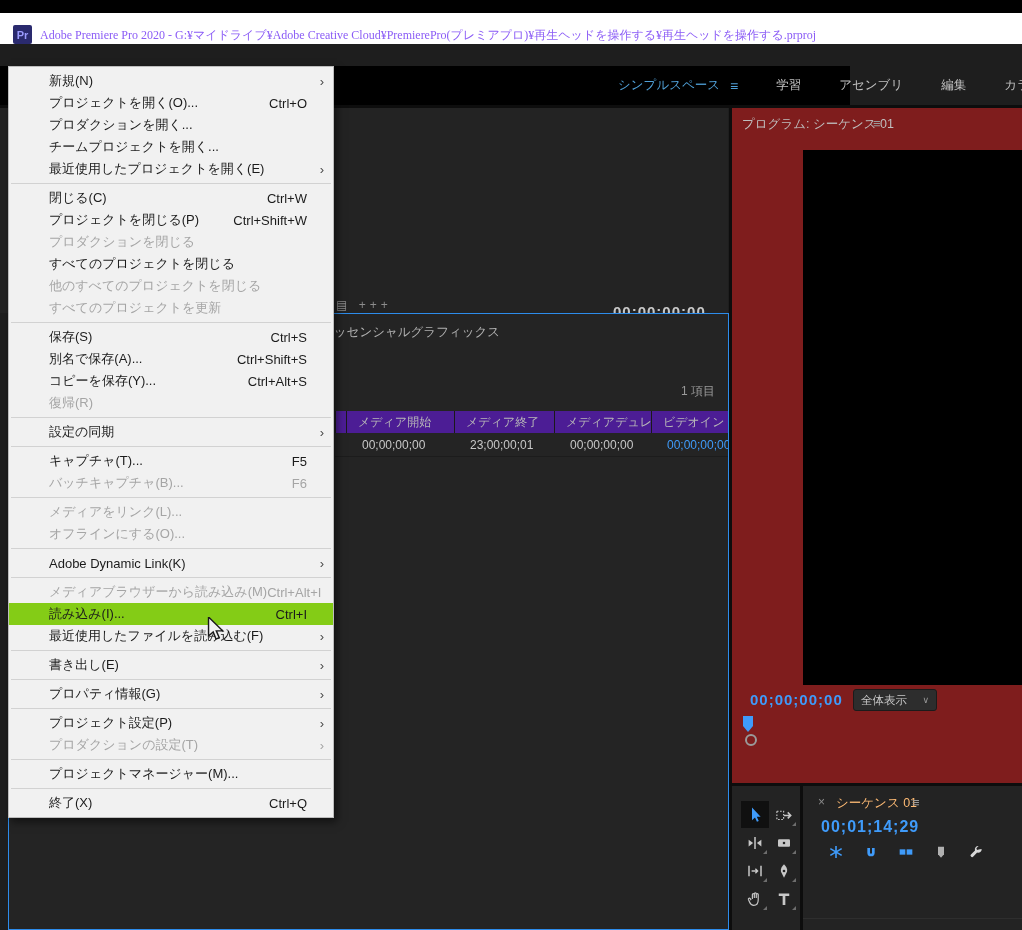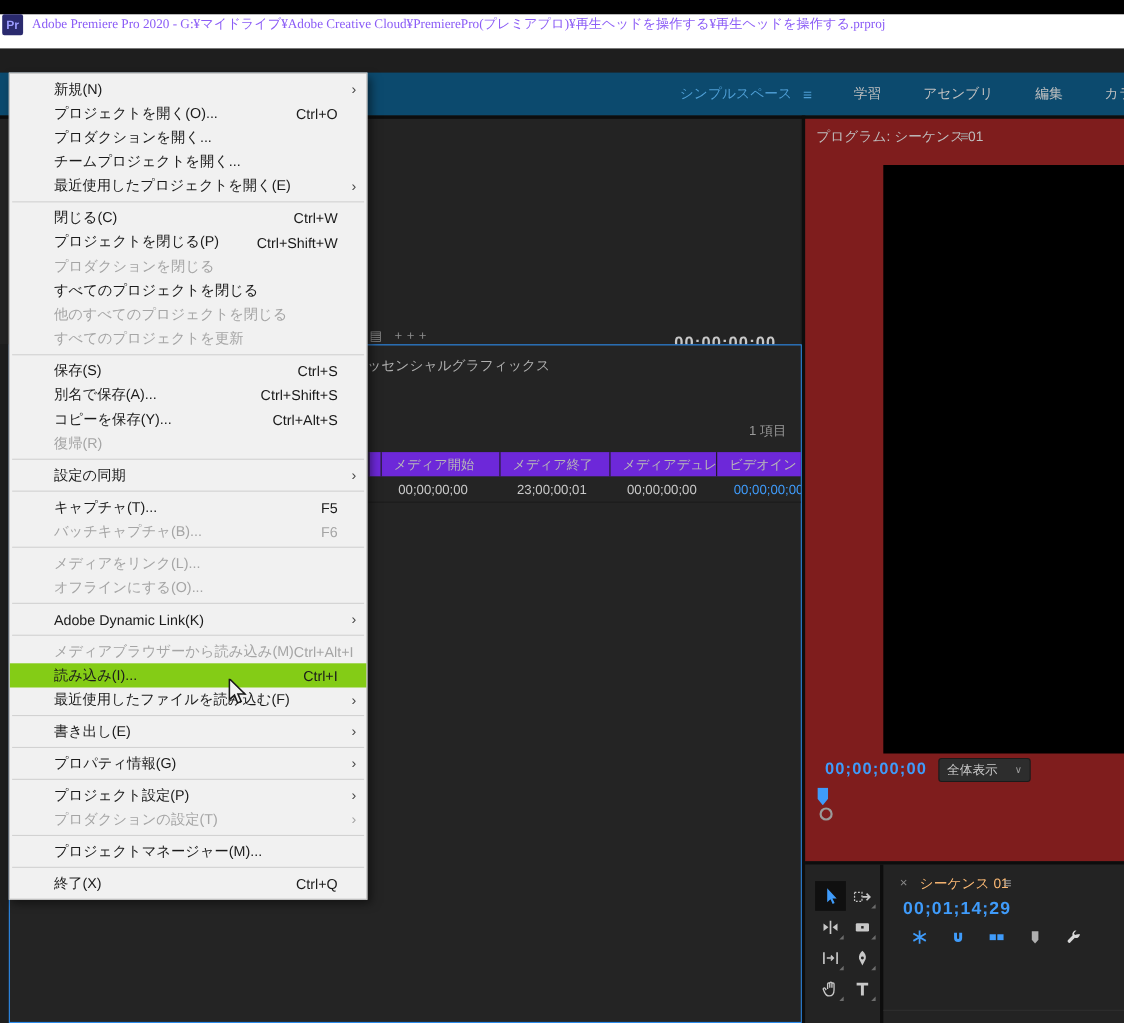--- a/index.html
+++ b/index.html
@@ -2,51 +2,51 @@
 <html><head>
 <meta charset="utf-8">
 <style>
   * { margin:0; padding:0; box-sizing:border-box; }
   html,body { background:#000; }
   body { font-family:"Liberation Sans","DejaVu Sans",sans-serif; }
   #screen { position:relative; width:1022px; height:930px; overflow:hidden; background:#1e1e1e; }
 
   
   .top-strip { position:absolute; left:0; top:0; width:1022px; height:13px; background:#000; }
-  .titlebar { position:absolute; left:0; top:13px; width:1022px; height:31px; background:#ffffff; display:flex; align-items:flex-start; padding-left:2px; }
+  .titlebar { position:absolute; left:0; top:13px; width:1022px; height:31px; background:#ffffff; display:flex; align-items:flex-end; padding-left:13px; }
   .pr-badge { width:19px; height:19px; background:#2a2a6e; color:#9b9bff; font-size:11px; font-weight:bold; display:flex; align-items:center; justify-content:center; border-radius:2px; }
   .title-text { margin-left:8px; font-size:12px; color:#8b5cf6; white-space:nowrap;font-family:Liberation Serif, serif; }
 
   
   .menubar { position:absolute; left:0; top:44px; width:1022px; height:22px; background:#ffffff; display:flex; align-items:stretch; padding-left:8px; }
   .mb-item { display:flex; align-items:center; padding:0 9px; font-size:12.5px; color:#1a1a1a; }
   .mb-item.active { background:#cde8ff; outline:1px solid #8ec6f0; }
 
   
-  .workspace-bar { position:absolute; left:0; top:66px; width:1022px; height:39px; background:#0c4a6e; display:flex; align-items:center; gap:38px; padding-left:618px; }
+  .workspace-bar { position:absolute; left:0; top:66px; width:850px; height:39px; background:#000000; display:flex; align-items:center; gap:38px; padding-left:618px; }
   .ws-tab { font-size:12.5px; color:#c0c0c0; white-space:nowrap; }
   .ws-tab.active { color:#4f9fd6; }
   .ws-menu { color:#4f9fd6; font-size:14px; margin-left:-28px; }
 
   
   .source-area { position:absolute; left:0; top:108px; width:728px; height:205px; background:#232323; }
   .src-icons { position:absolute; left:336px; top:190px; color:#8c8c8c; font-size:12px; letter-spacing:4px; }
   .src-timecode { position:absolute; left:613px; top:195px; font-size:15px; font-weight:bold; color:#c8c8c8; letter-spacing:1px; }
   .transport-row { position:absolute; display:flex; gap:21px; color:#8a8a8a; }
   .transport-row .t-ic { width:22px; text-align:center; font-size:13px; white-space:nowrap; }
   .row1 { left:322px; top:258px; }
   .row1 .t-ic.big { font-size:17px; color:#969696; }
   .row2 { left:356px; top:285px; }
   .src-add { position:absolute; left:688px; top:282px; color:#e8e8e8; font-size:18px; font-weight:bold; }
 
   .project-panel { position:absolute; left:8px; top:313px; width:721px; height:617px; background:#242424; border:1px solid #2d8ceb; }
   .pp-tab { position:absolute; left:312px; top:10px; font-size:12.5px; color:#b0b0b0; white-space:nowrap; }
   .pp-count { position:absolute; left:672px; top:69px; font-size:12px; color:#9a9a9a; }
   .pp-table { position:absolute; left:326px; top:97px; right:0; }
-  .pp-head { display:flex; height:22px; background:#6d28d9; align-items:flex-start; }
+  .pp-head { display:flex; height:22px; background:#4c1d95; align-items:flex-start; }
   .pp-head .col { font-size:12px; color:#b8b8b8; border-left:1px solid #1a1a1a; height:100%; display:flex; align-items:center; padding-left:11px; white-space:nowrap; overflow:hidden; }
   .pp-row { display:flex; height:24px; align-items:center; border-bottom:1px solid #1c1c1c; }
   .pp-row .cel { font-size:12px; color:#c8c8c8; padding-left:16px; white-space:nowrap; overflow:hidden; }
   .pp-row .cel.hl { color:#3f9bfa; }
   .col.stub { width:11px; padding-left:0; }
   .cel.stub { width:11px; padding-left:0; }
   .colw1 { width:108px; } .colw2 { width:100px; } .colw3 { width:97px; } .colw4 { flex:1; }
 
   
   .v-gap { position:absolute; left:729px; top:105px; width:3px; height:825px; background:#0d0d0d; }

